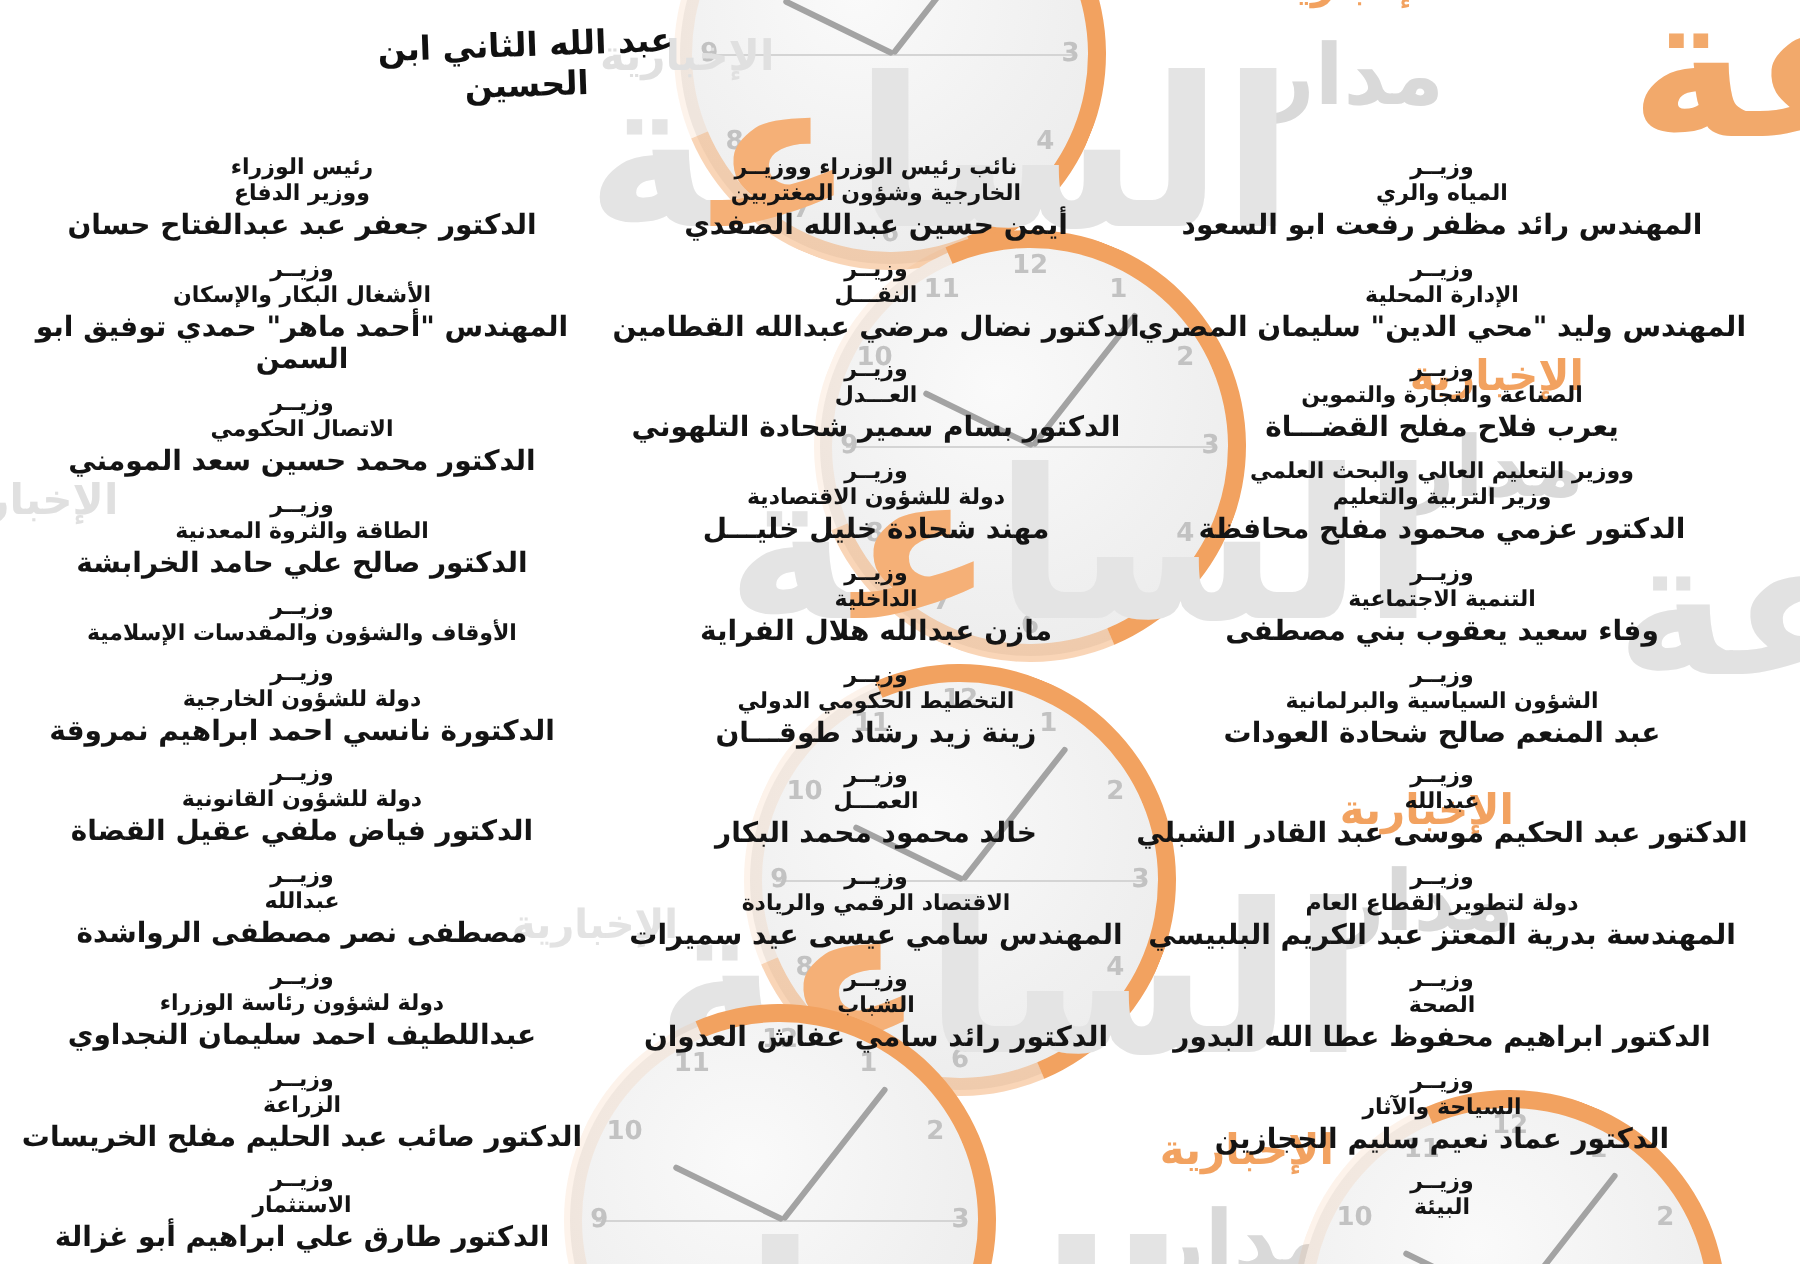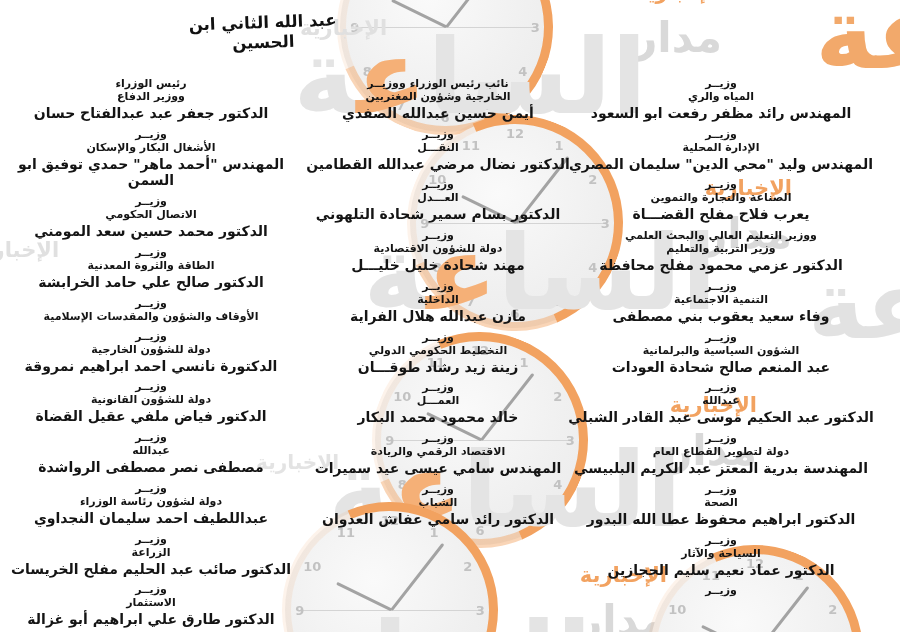--- a/index.html
+++ b/index.html
@@ -327,16 +327,17 @@
         <div class="line">الصحة</div>
         <div class="name">الدكتور ابراهيم محفوظ عطا الله البدور</div>
       </div>
       <div class="entry">
         <div class="line">وزيــر</div>
         <div class="line">السياحة والآثار</div>
         <div class="name">الدكتور عماد نعيم سليم الحجازين</div>
       </div>
       <div class="entry">
         <div class="line">وزيــر</div>
+        <div class="line">البيئة</div>
       </div>
     </div>
 
 </div>
 
 </body></html>

